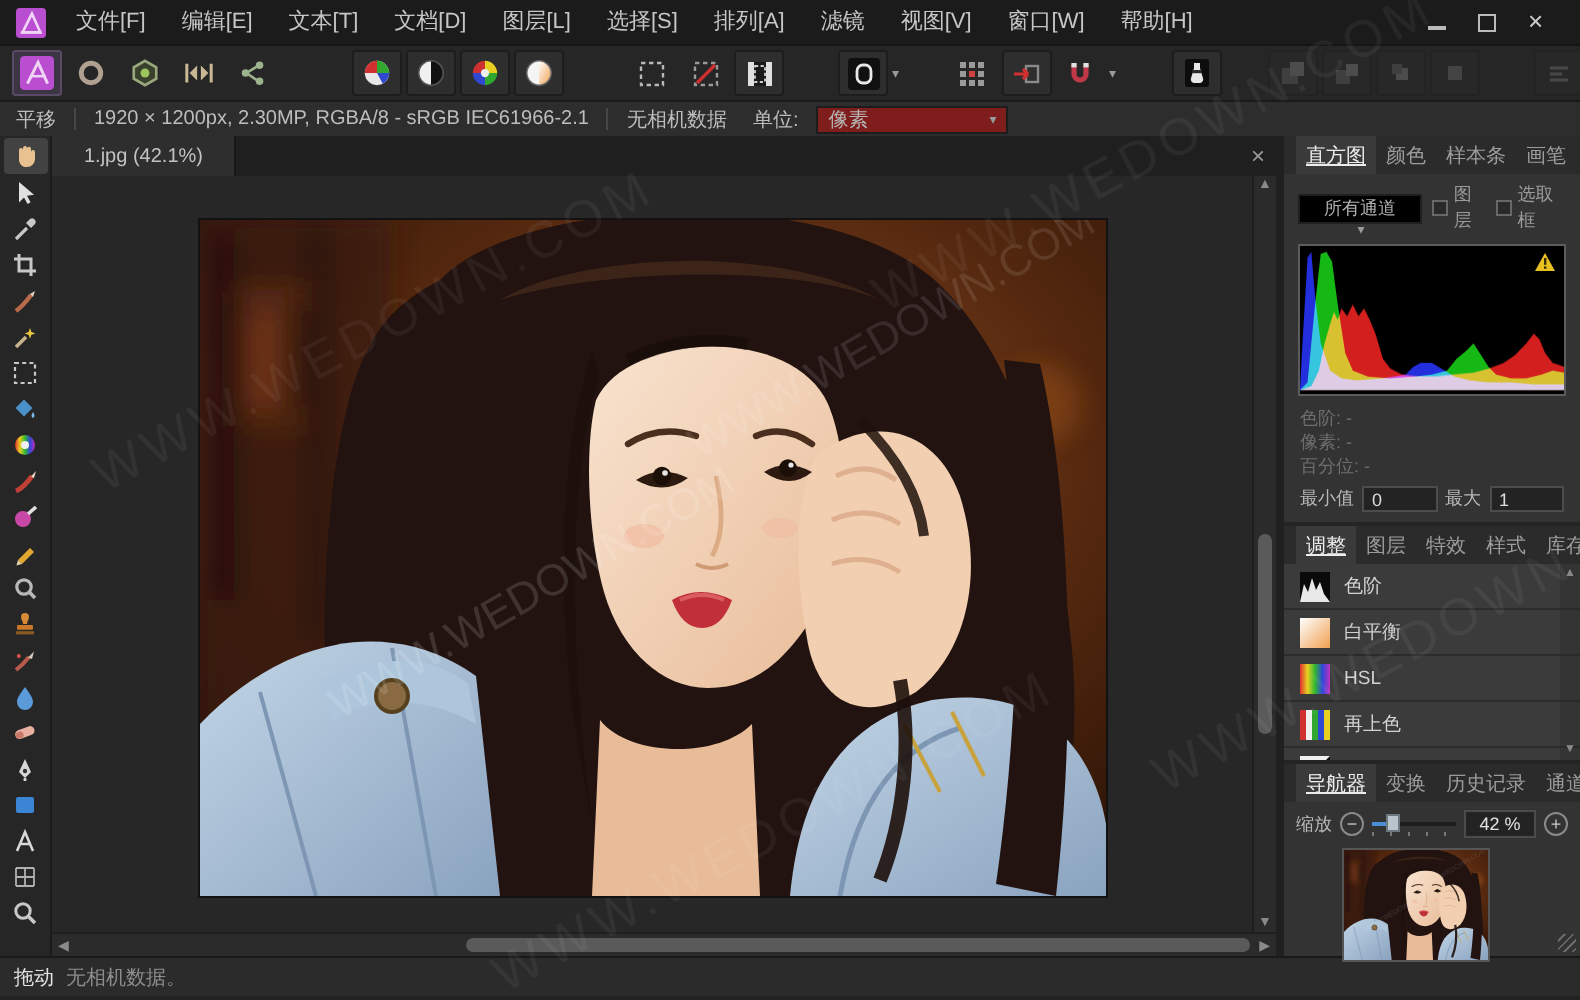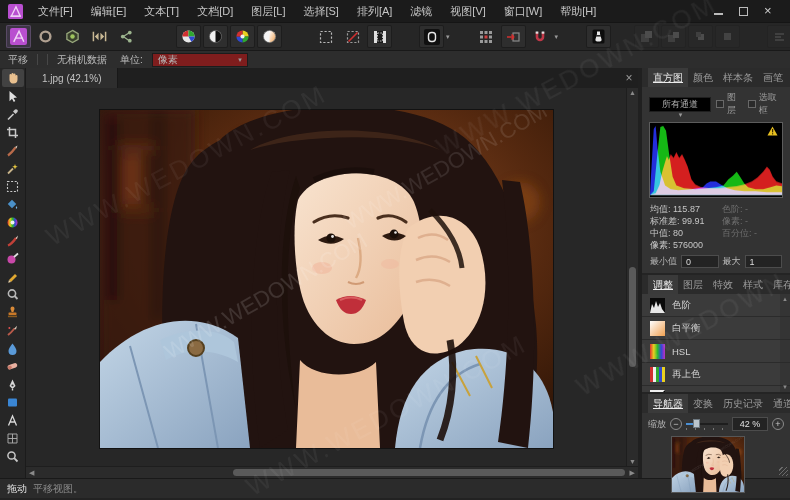--- a/index.html
+++ b/index.html
@@ -392,20 +392,21 @@
       <svg width="13" height="13" viewBox="0 0 13 13">
         <path d="M2 4 H11 M2 7 H8 M2 10 H11" stroke="#a0a0a0" stroke-width="1.6"></path>
       </svg>
     </div>
 
   </div>
 
   <div class="contextbar">
     <span>平移</span>
     <div class="vsep"></div>
+    <span>1920 × 1200px, 2.30MP, RGBA/8 - sRGB IEC61966-2.1</span>
     <div class="vsep"></div>
     <span>无相机数据</span>
     <span style="margin-left:4px">单位:</span>
     <div class="unit-select">
       <span>像素</span>
       <span class="caret">▾</span>
     </div>
   </div>
 
   <div class="main">
@@ -598,26 +599,20 @@
             <polygon fill="#16c216" style="mix-blend-mode:screen" opacity=".95" points="0,74 4,70 8,30 11,4 14,3 17,8 20,30 24,55 28,64 36,67 48,68 60,67 70,66 78,64 83,58 88,54 92,50 96,56 100,62 104,66 112,68 120,68 128,66 134,64 140,65 140,74"></polygon>
             <polygon fill="#e02020" style="mix-blend-mode:screen" opacity=".95" points="0,74 6,72 10,64 13,50 16,40 18,34 20,38 22,32 25,36 28,30 31,36 34,32 37,38 40,45 44,58 48,63 54,66 62,67 72,67 82,66 92,65 100,63 108,60 114,56 120,50 124,45 127,48 130,55 134,60 140,62 140,74"></polygon>
           </svg>
           <svg class="warn" width="11" height="10" viewBox="0 0 11 10">
             <polygon points="5.5,0.5 10.5,9.5 0.5,9.5" fill="#e8c020"></polygon>
             <rect x="5" y="3" width="1.2" height="3.4" fill="#3a2a00"></rect>
               <rect x="5" y="7.2" width="1.2" height="1.2" fill="#3a2a00"></rect>
           </svg>
         </div>
         <div class="stats">
-          <div class="col-l">
-            <div><span>均值:</span> <span>115.87</span></div>
-            <div><span>标准差:</span> <span>99.91</span></div>
-            <div><span>中值:</span> <span>80</span></div>
-            <div><span>像素:</span> <span>576000</span></div>
-          </div>
           <div class="col-r">
             <div><span>色阶:</span> <span>-</span></div>
             <div><span>像素:</span> <span>-</span></div>
             <div><span>百分位:</span> <span>-</span></div>
           </div>
         </div>
         <div class="minmax">
           <span>最小值</span>
           <div class="num-input">0</div>
           <span>最大</span>
@@ -705,20 +700,20 @@
           </div>
           <div class="grip"></div>
         </div>
       </div>
 
     </div>
   </div>
 
   <div class="statusbar">
     <span class="sb-action">拖动</span>
-    <span class="sb-hint">平移视图。</span>
+    <span class="sb-hint">无相机数据。</span>
   </div>
 
   <div class="wm" style="left:30px; top:150px;">WWW.WEDOWN.COM</div>
   <div class="wm" style="left:420px; top:60px;">WWW.WEDOWN.COM</div>
   <div class="wm" style="left:230px; top:400px;">WWW.WEDOWN.COM</div>
   <div class="wm" style="left:560px; top:300px;">WWW.WEDOWN.COM</div>
 </div>
 
 </body></html>

